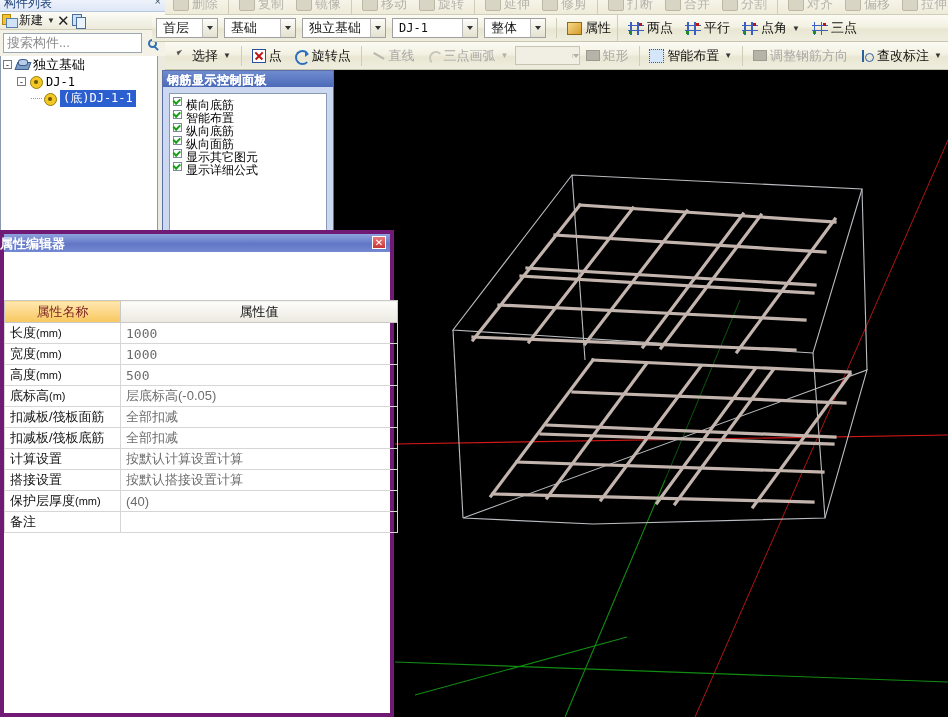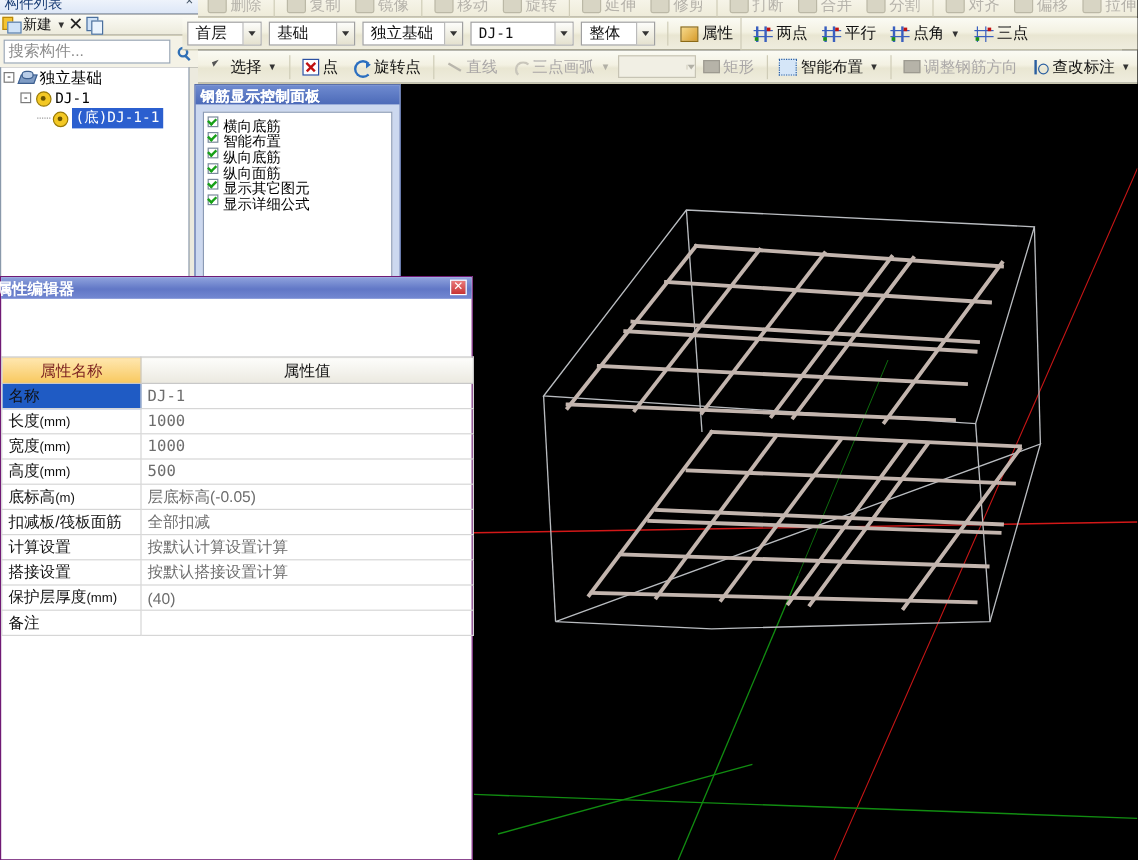--- a/index.html
+++ b/index.html
@@ -174,21 +174,21 @@
   .ck-row { display:flex; align-items:flex-start; height:13px; margin-bottom:0px; }
   .ck { width:9px;height:9px;border:1px solid #7b8a9c;background:#fff;margin-right:4px;
         display:flex;align-items:center;justify-content:center;}
   .ck:after{content:"";width:6px;height:3px;border-left:2px solid #17a017;border-bottom:2px solid #17a017;
             transform:rotate(-45deg) translate(0px,-1px);}
   .ck-row .t{ font-size:12px; color:#000; white-space:nowrap; }
 
   
   #prop {
     position:absolute; left:0; top:230px; width:394px; height:487px;
-    background:#fff; border:1px solid #701a75;
+    background:#fff; border:4px solid #701a75;
   }
   #prop-title {
     height:18px; background:linear-gradient(to bottom,#8fa3dd,#6177c6 55%,#7489d2);
     position:relative;
   }
   #prop-title .t {
     position:absolute; left:-4px; top:1px; font-weight:bold; color:#fff; font-size:13px;
   }
   #prop-close{
     position:absolute; right:4px; top:2px; width:14px;height:13px;
@@ -547,42 +547,42 @@
       <span id="prop-close">✕</span>
     </div>
     <table id="prop-table">
       <thead>
         <tr>
           <th class="c1">属性名称</th>
           <th class="c2">属性值</th>
         </tr>
       </thead>
       <tbody id="prop-body">
-          <tr class="sel">
-            <td class="k"><span>名称</span></td>
-            <td class="v mono">DJ-1</td>
-          </tr>
           <tr class="">
             <td class="k"><span>长度</span><span class="unit">(mm)</span></td>
             <td class="v mono">1000</td>
           </tr>
           <tr class="">
             <td class="k"><span>宽度</span><span class="unit">(mm)</span></td>
             <td class="v mono">1000</td>
           </tr>
           <tr class="">
             <td class="k"><span>高度</span><span class="unit">(mm)</span></td>
             <td class="v mono">500</td>
           </tr>
           <tr class="">
             <td class="k"><span>底标高</span><span class="unit">(m)</span></td>
             <td class="v">层底标高(-0.05)</td>
           </tr>
           <tr class="">
             <td class="k"><span>扣减板/筏板面筋</span></td>
+            <td class="v">全部扣减</td>
+          </tr>
+          <tr class="">
+            <td class="k"><span>扣减板/筏板底筋</span></td>
             <td class="v">全部扣减</td>
           </tr>
           <tr class="">
             <td class="k"><span>计算设置</span></td>
             <td class="v">按默认计算设置计算</td>
           </tr>
           <tr class="">
             <td class="k"><span>搭接设置</span></td>
             <td class="v">按默认搭接设置计算</td>
           </tr>

